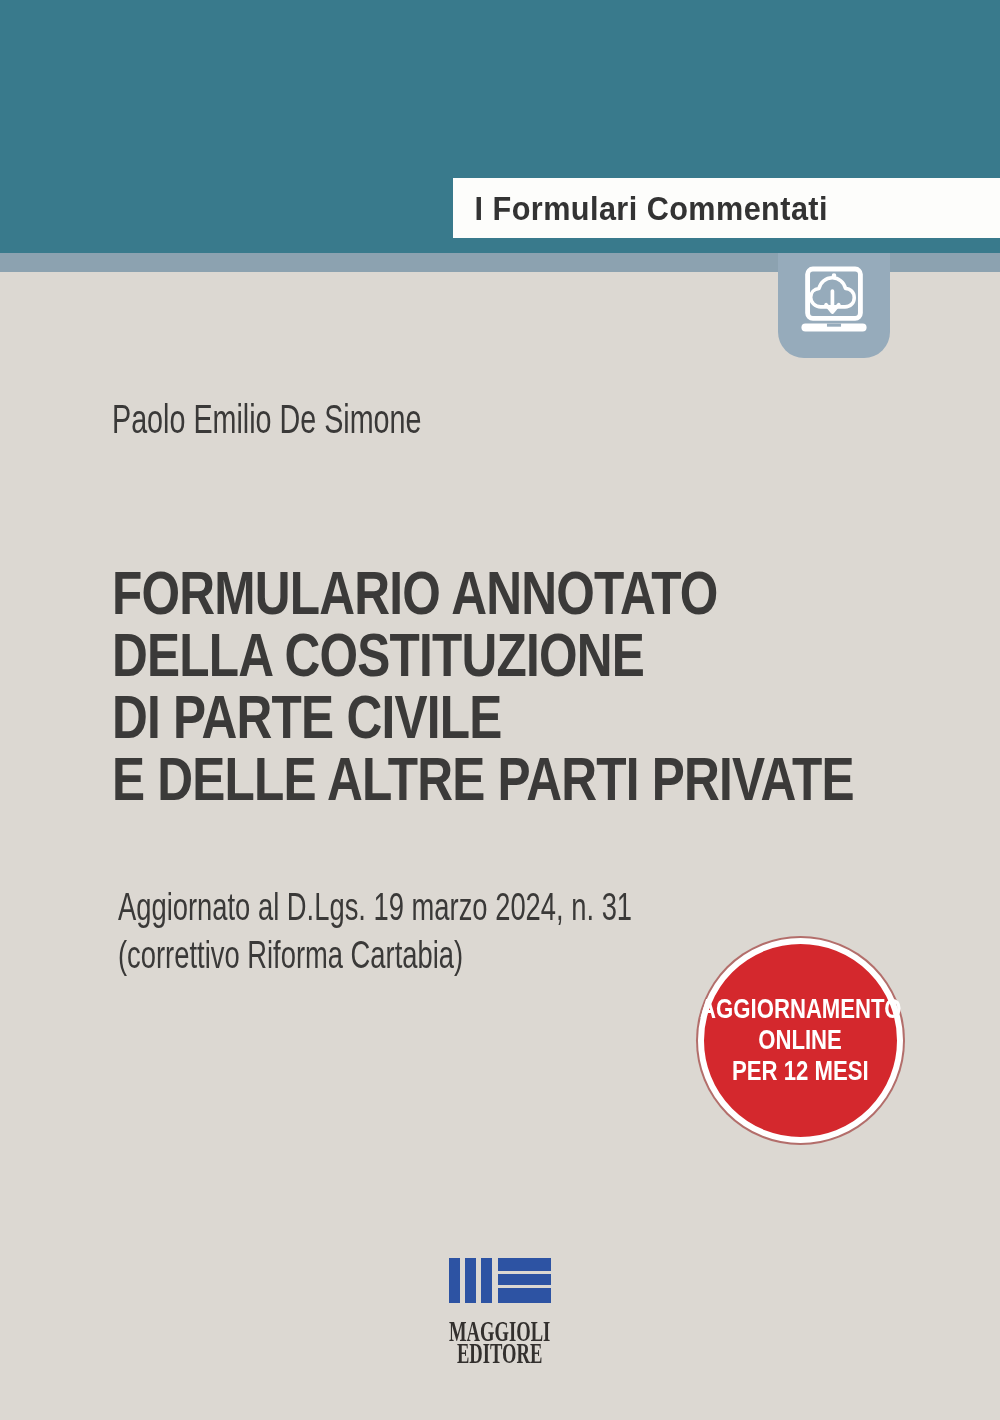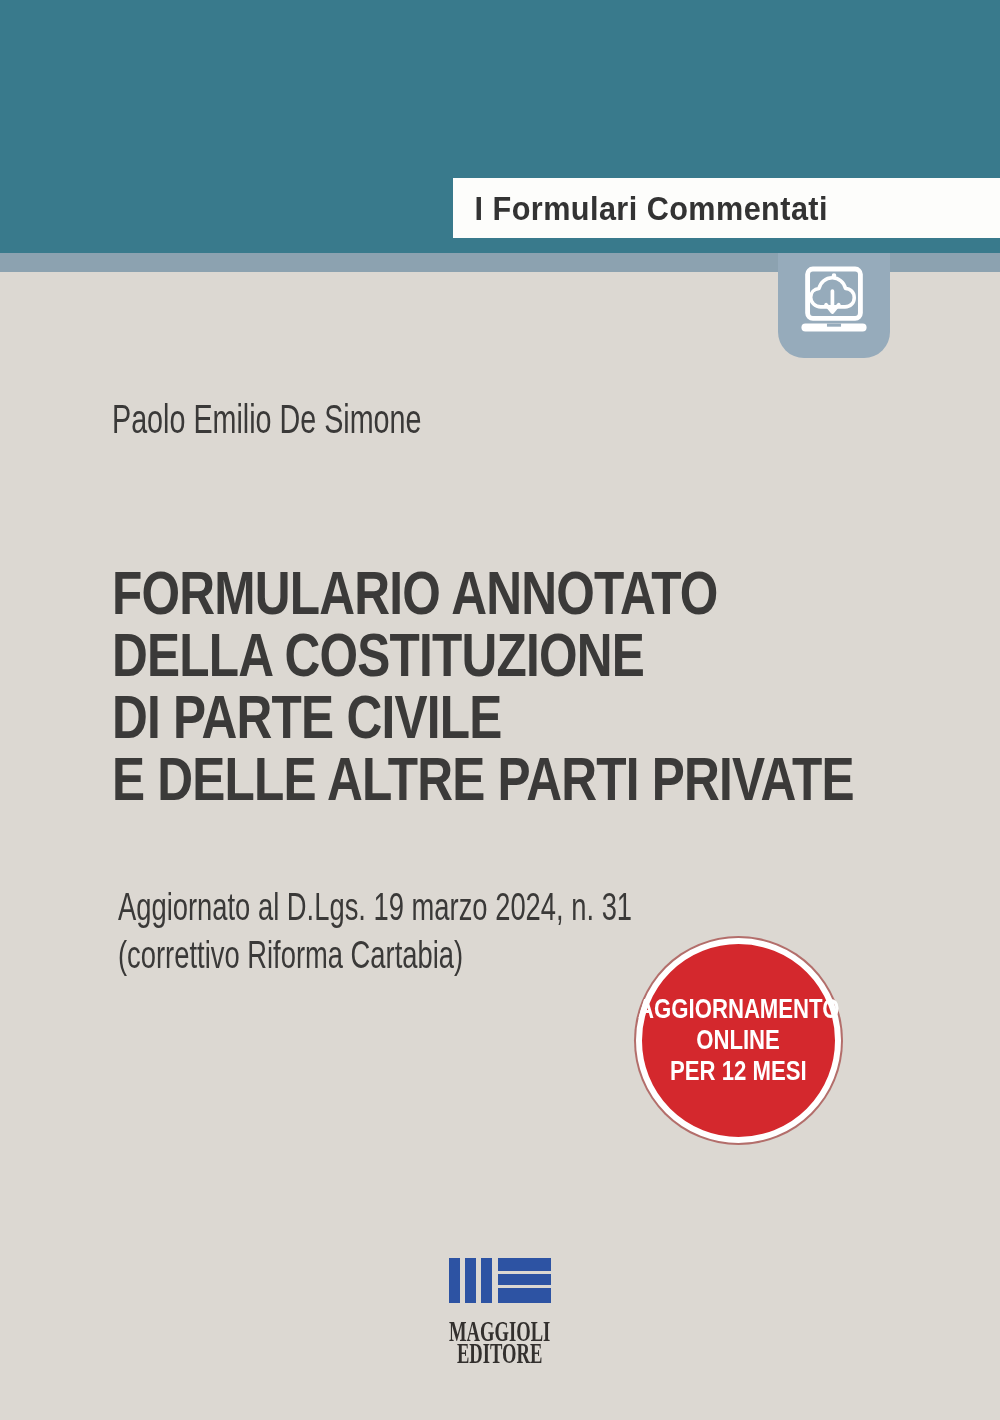--- a/index.html
+++ b/index.html
@@ -61,21 +61,21 @@
     position:absolute;left:118px;top:883px;margin:0;
     font-size:38px;line-height:48px;color:#3a3938;
   }
   .subtitle span{
     display:block;white-space:nowrap;
     transform:scaleX(.72);transform-origin:left center;
   }
 
   
   .promo{
-    position:absolute;left:636px;top:938px;width:205px;height:205px;
+    position:absolute;left:698px;top:938px;width:205px;height:205px;
     box-sizing:border-box;border-radius:50%;
     background:var(--accent-red,#d4282d);
     border:6px solid #fff;
     box-shadow:0 0 0 2px rgba(165,75,72,.75);
     display:flex;flex-direction:column;align-items:center;justify-content:center;
     color:#fff;font-weight:bold;
   }
   .promo span{
     display:block;font-size:27px;line-height:31px;white-space:nowrap;
     transform:scaleX(.82);transform-origin:center;

